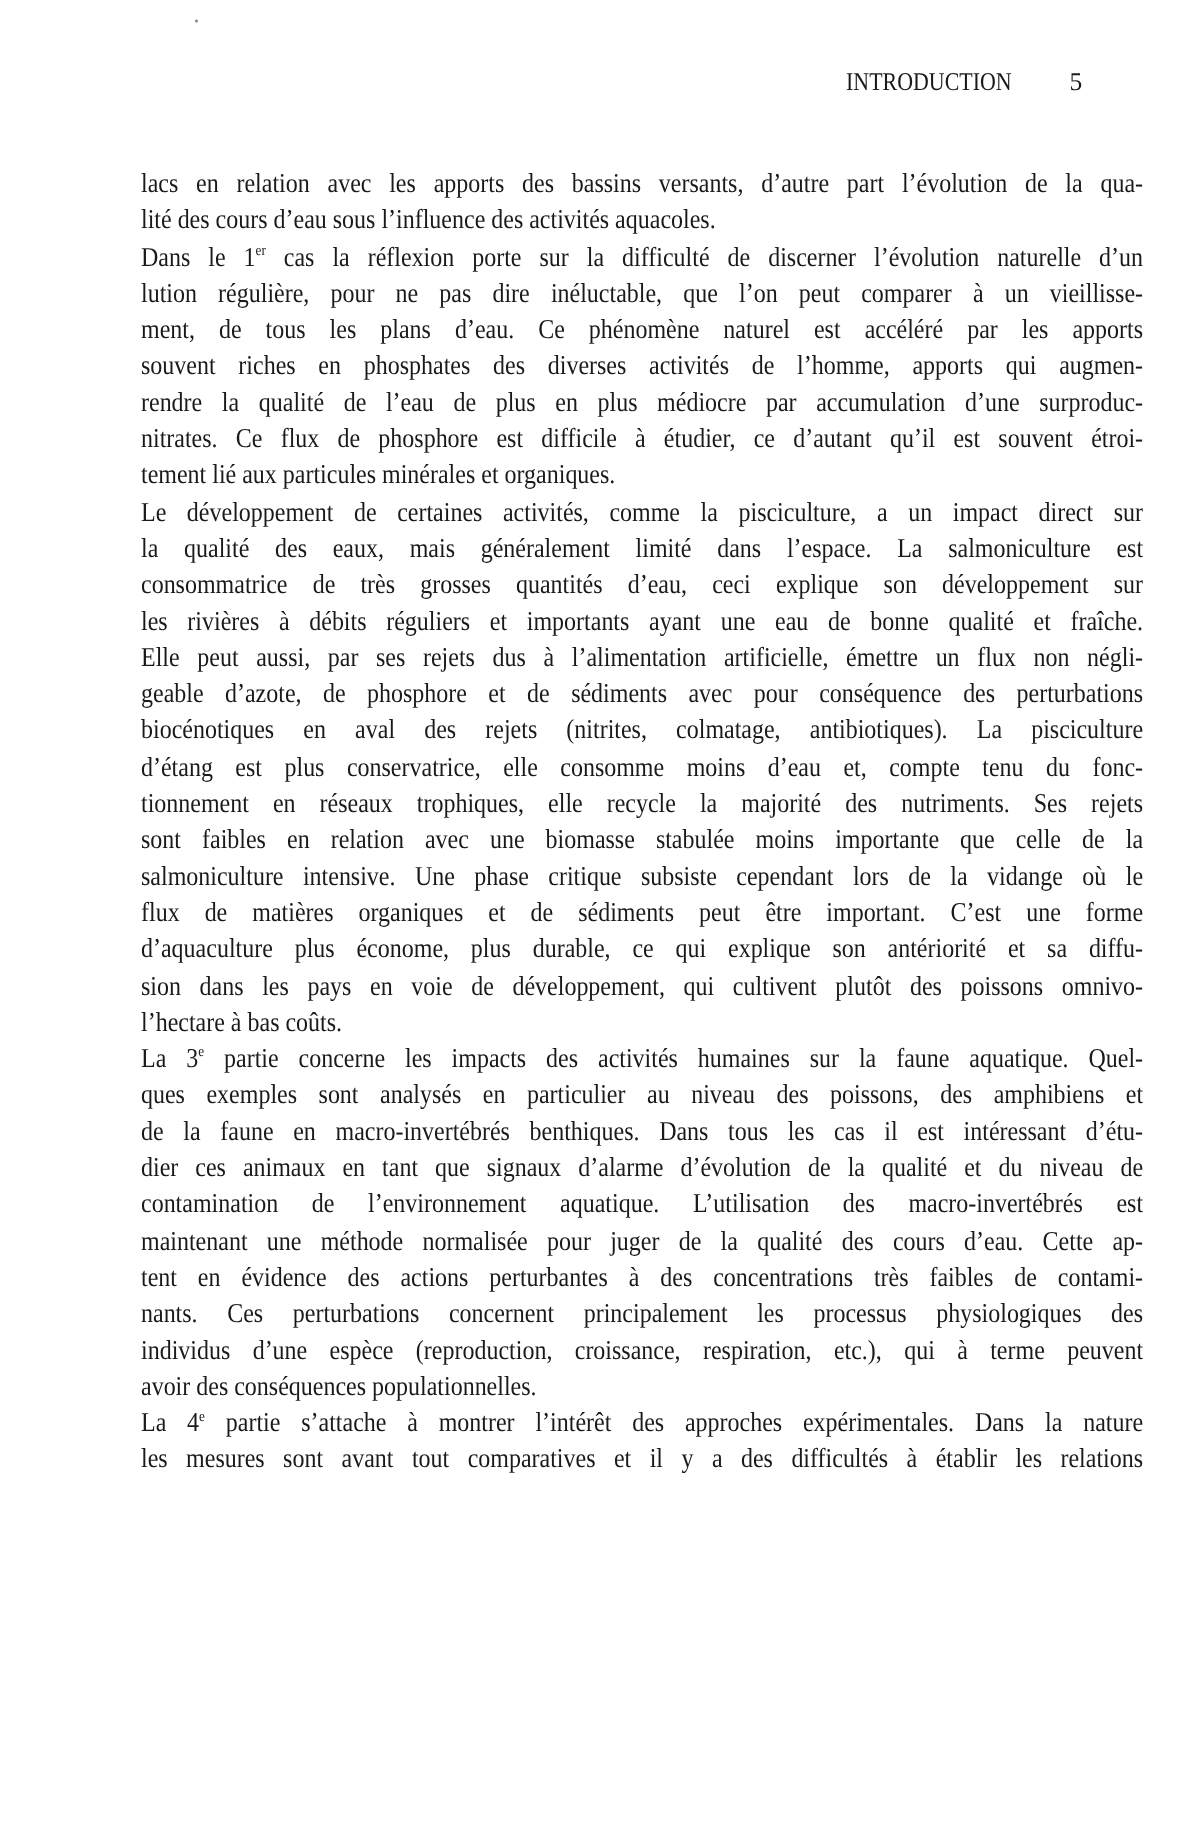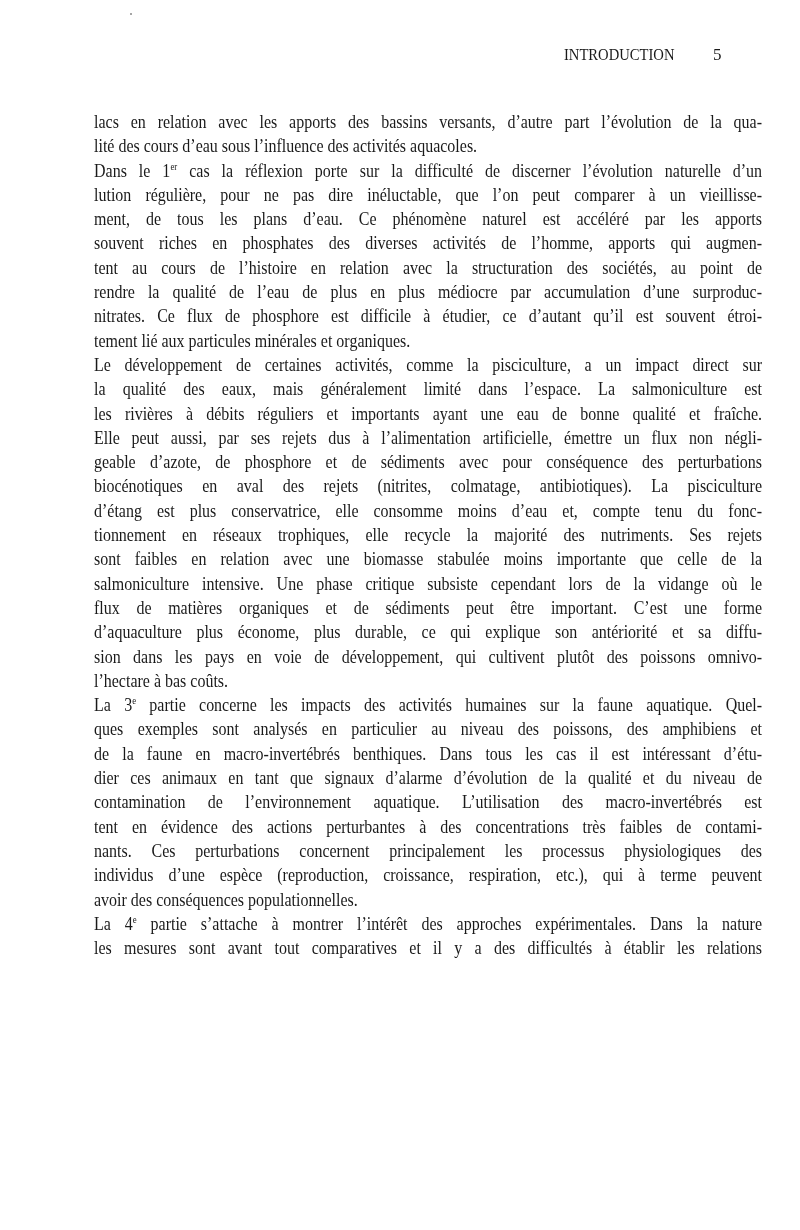--- a/index.html
+++ b/index.html
@@ -106,40 +106,40 @@
       <div class="line">
         <span class="line-inner">lution régulière, pour ne pas dire inéluctable, que l’on peut comparer à un vieillisse-</span>
       </div>
       <div class="line">
         <span class="line-inner">ment, de tous les plans d’eau. Ce phénomène naturel est accéléré par les apports</span>
       </div>
       <div class="line">
         <span class="line-inner">souvent riches en phosphates des diverses activités de l’homme, apports qui augmen-</span>
       </div>
       <div class="line">
-        <span class="line-inner">tent au cours de l’histoire en relation avec la structuration des sociétés, au point de</span>
-      </div>
-      <div class="line">
         <span class="line-inner">rendre la qualité de l’eau de plus en plus médiocre par accumulation d’une surproduc-</span>
       </div>
       <div class="line">
         <span class="line-inner">nitrates. Ce flux de phosphore est difficile à étudier, ce d’autant qu’il est souvent étroi-</span>
       </div>
       <div class="line last">
         <span class="line-inner">tement lié aux particules minérales et organiques.</span>
       </div>
     </div>
     <div class="para">
       <div class="line">
         <span class="line-inner">Le développement de certaines activités, comme la pisciculture, a un impact direct sur</span>
       </div>
       <div class="line">
         <span class="line-inner">la qualité des eaux, mais généralement limité dans l’espace. La salmoniculture est</span>
       </div>
       <div class="line">
+        <span class="line-inner">consommatrice de très grosses quantités d’eau, ceci explique son développement sur</span>
+      </div>
+      <div class="line">
         <span class="line-inner">les rivières à débits réguliers et importants ayant une eau de bonne qualité et fraîche.</span>
       </div>
       <div class="line">
         <span class="line-inner">Elle peut aussi, par ses rejets dus à l’alimentation artificielle, émettre un flux non négli-</span>
       </div>
       <div class="line">
         <span class="line-inner">geable d’azote, de phosphore et de sédiments avec pour conséquence des perturbations</span>
       </div>
       <div class="line">
         <span class="line-inner">biocénotiques en aval des rejets (nitrites, colmatage, antibiotiques). La pisciculture</span>
@@ -179,20 +179,23 @@
       <div class="line">
         <span class="line-inner">de la faune en macro-invertébrés benthiques. Dans tous les cas il est intéressant d’étu-</span>
       </div>
       <div class="line">
         <span class="line-inner">dier ces animaux en tant que signaux d’alarme d’évolution de la qualité et du niveau de</span>
       </div>
       <div class="line">
         <span class="line-inner">contamination de l’environnement aquatique. L’utilisation des macro-invertébrés est</span>
       </div>
       <div class="line">
+        <span class="line-inner">maintenant une méthode normalisée pour juger de la qualité des cours d’eau. Cette ap-</span>
+      </div>
+      <div class="line">
         <span class="line-inner">tent en évidence des actions perturbantes à des concentrations très faibles de contami-</span>
       </div>
       <div class="line">
         <span class="line-inner">nants. Ces perturbations concernent principalement les processus physiologiques des</span>
       </div>
       <div class="line">
         <span class="line-inner">individus d’une espèce (reproduction, croissance, respiration, etc.), qui à terme peuvent</span>
       </div>
       <div class="line last">
         <span class="line-inner">avoir des conséquences populationnelles.</span>

